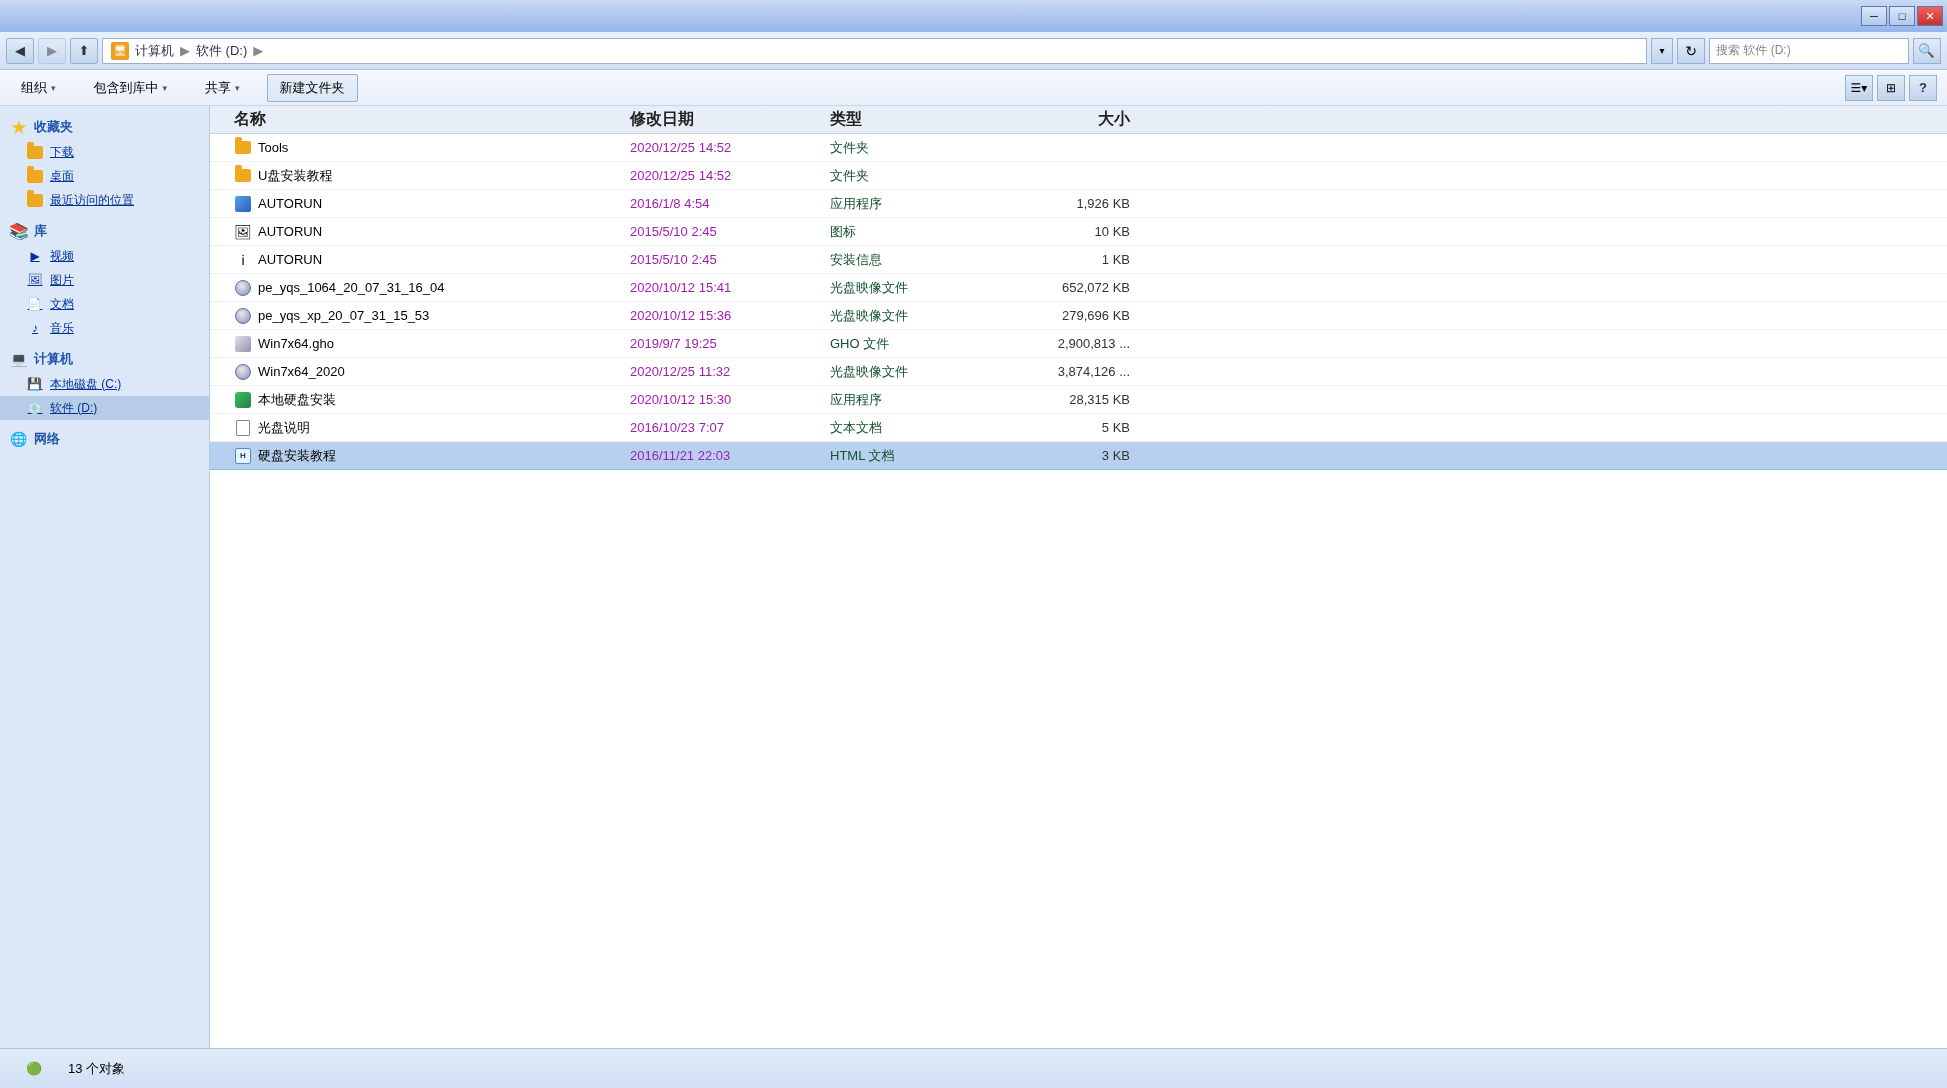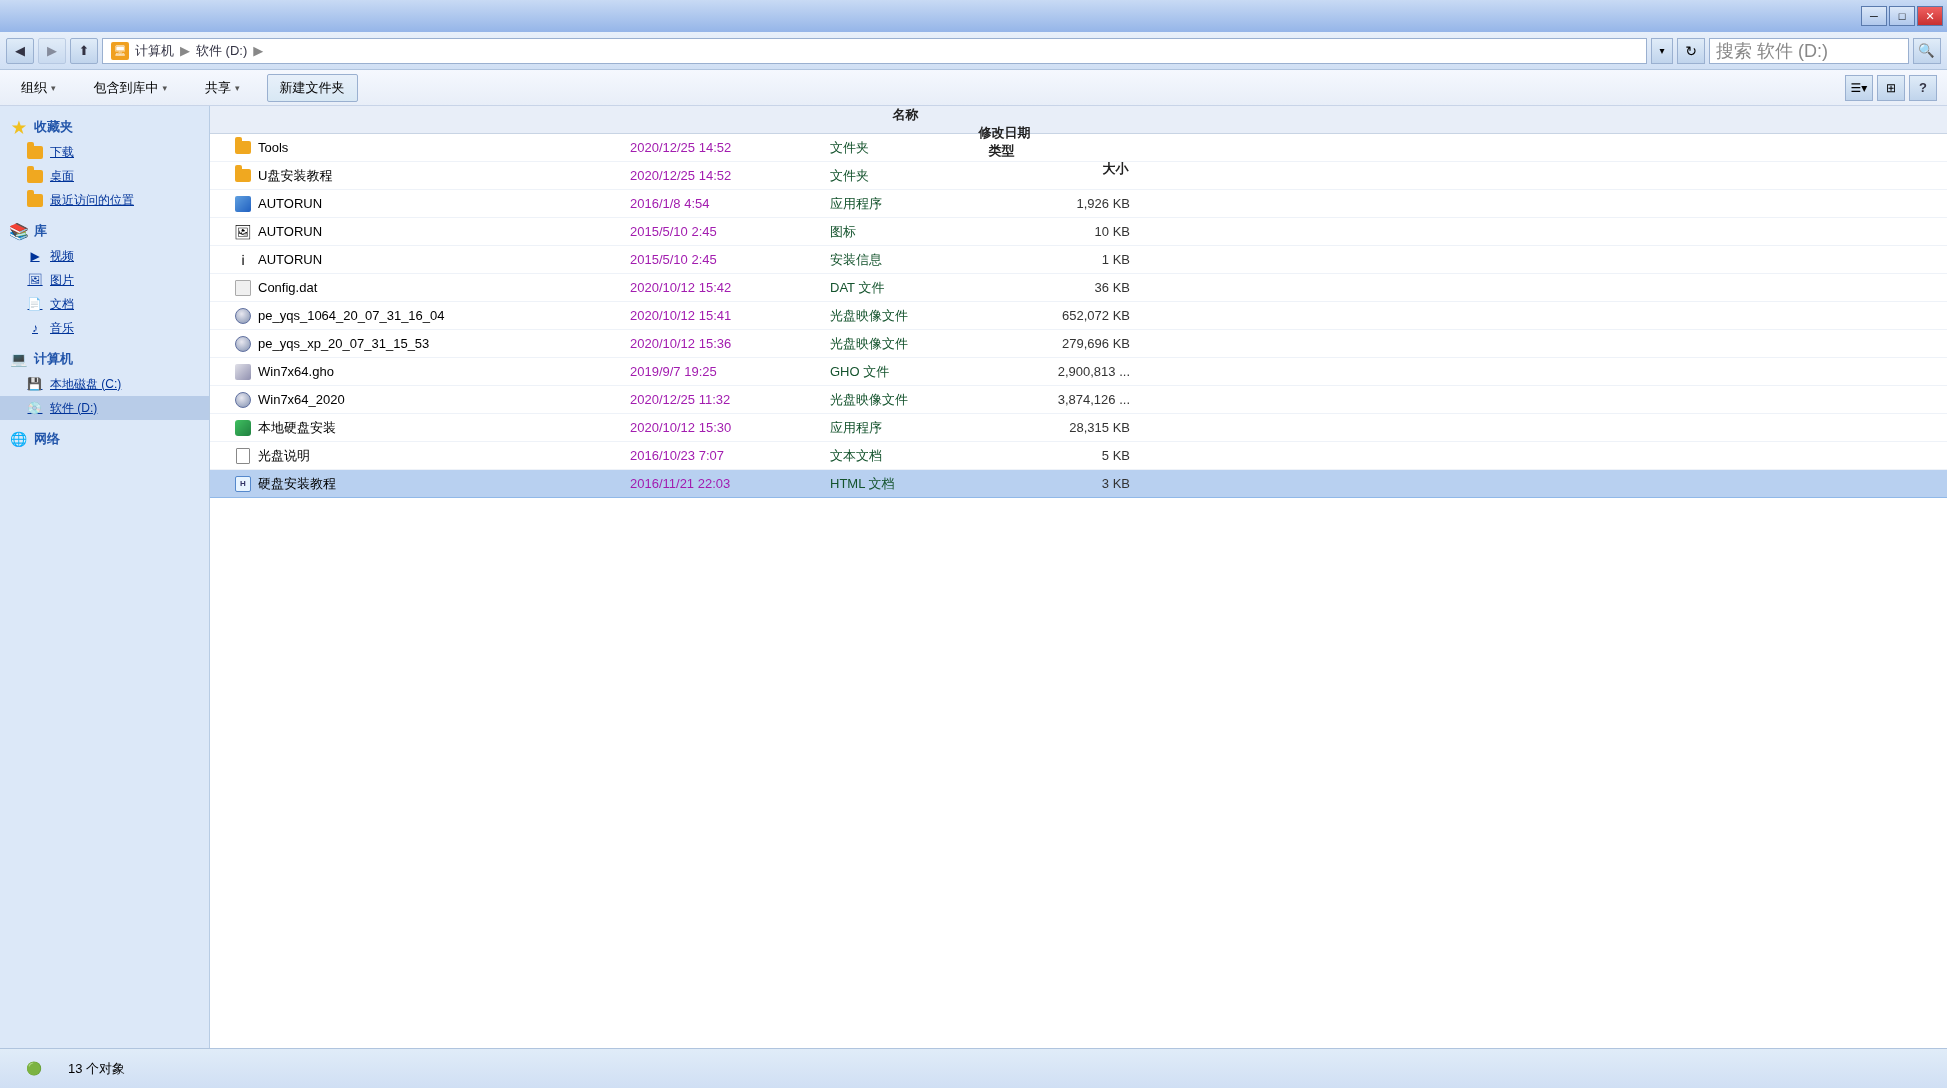--- a/index.html
+++ b/index.html
@@ -114,21 +114,21 @@
     }
     .search-box {
       width: 200px;
       height: 26px;
       border: 1px solid #9ab0d0;
       background: #fff;
       display: flex;
       align-items: center;
       padding: 0 6px;
       color: #888;
-      font-size: 18px;
+      font-size: 12px;
     }
     .search-icon-btn {
       width: 28px;
       height: 26px;
       border: 1px solid #9ab0d0;
       background: linear-gradient(to bottom, #e0ecf8, #c0d4ec);
       cursor: pointer;
       display: flex;
       align-items: center;
       justify-content: center;
@@ -261,25 +261,24 @@
       flex: 1;
       background: #fff;
       overflow-y: auto;
     }
     .file-list-header {
       display: flex;
       align-items: center;
       height: 28px;
       background: #e8eef8;
       border-bottom: 1px solid #c8d4e4;
-      font-size: 13px;
+      font-size: 16px;
       font-weight: bold;
       color: #222;
       user-select: none;
-      flex-direction: column;
     }
     .col-name { width: 420px; padding-left: 24px; cursor: pointer; }
     .col-date { width: 200px; cursor: pointer; }
     .col-type { width: 180px; cursor: pointer; }
     .col-size { width: 140px; text-align: right; padding-right: 20px; cursor: pointer; }
 
     .file-row {
       display: flex;
       align-items: center;
       height: 28px;
@@ -599,31 +598,20 @@
             </div>
       <span>AUTORUN</span>
     </div>
     <div class="col-date">2015/5/10 2:45</div>
     <div class="col-type">安装信息</div>
     <div class="col-size">1 KB</div>
   </div>
         <div class="file-row">
     <div class="col-name">
       <div class="file-icon">
-              <div class="icon-dat"></div>
-            </div>
-      <span>Config.dat</span>
-    </div>
-    <div class="col-date">2020/10/12 15:42</div>
-    <div class="col-type">DAT 文件</div>
-    <div class="col-size">36 KB</div>
-  </div>
-        <div class="file-row">
-    <div class="col-name">
-      <div class="file-icon">
               <div class="icon-iso"></div>
             </div>
       <span>pe_yqs_1064_20_07_31_16_04</span>
     </div>
     <div class="col-date">2020/10/12 15:41</div>
     <div class="col-type">光盘映像文件</div>
     <div class="col-size">652,072 KB</div>
   </div>
         <div class="file-row">
     <div class="col-name">

